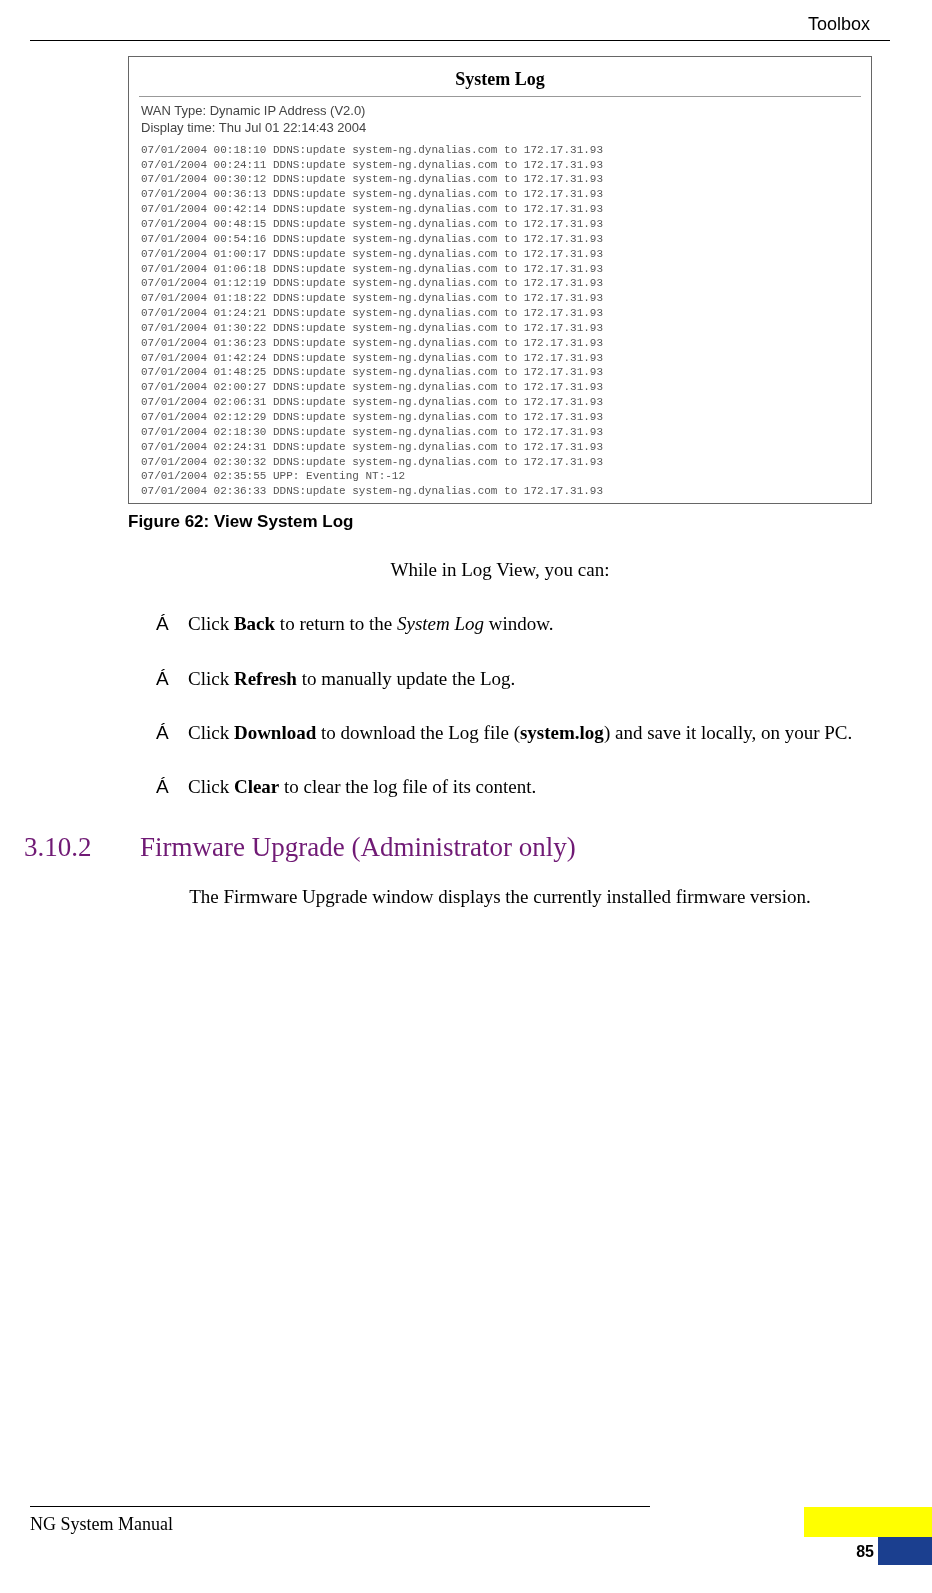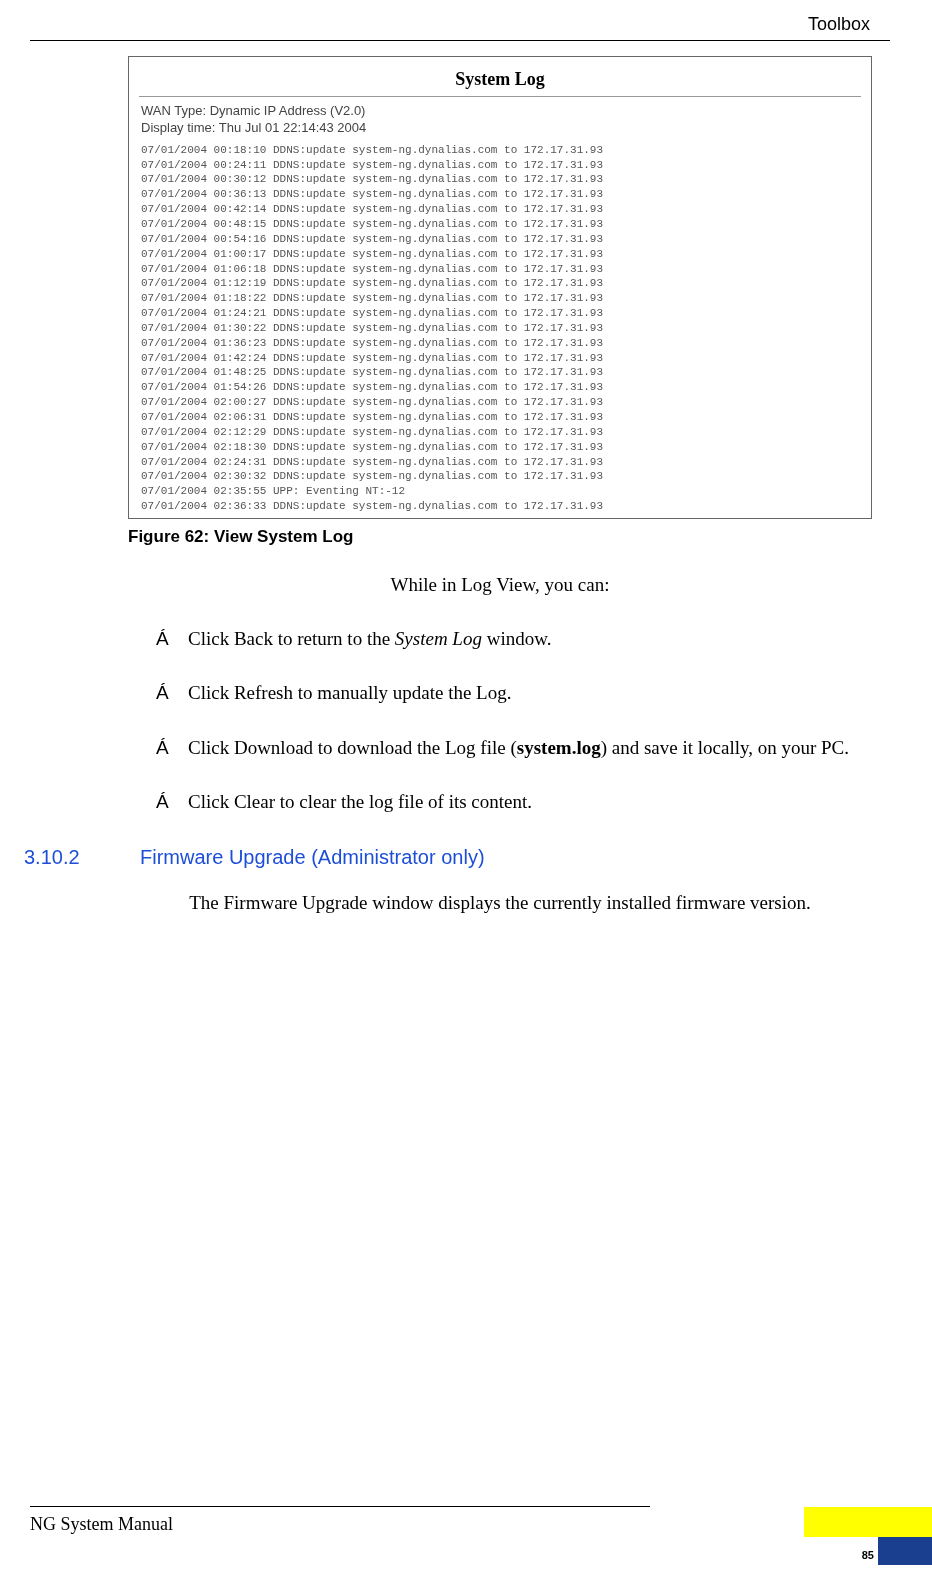--- a/index.html
+++ b/index.html
@@ -91,27 +91,27 @@
     display: flex;
   }
   .bullet-mark {
     width: 32px;
     flex: 0 0 32px;
     font-family: Arial, Helvetica, sans-serif;
   }
   .bullet-text {
     flex: 1;
   }
-  .b { font-weight: normal; }
+  .b { font-weight: bold; }
   .i { font-style: italic; }
   .bi { font-weight: bold; }
   .section-heading {
-    color: #1d4ed8;
-    font-family: Liberation Sans, sans-serif;
-    font-size: 20px;
+    color: #701a75;
+    font-family: Liberation Serif, serif;
+    font-size: 27px;
     margin: 8px 0 18px 0;
     display: flex;
   }
   .sec-num {
     position: absolute;
     left: -104px;
     white-space: nowrap;
   }
   .sec-title {
     margin-left: 12px;
@@ -130,21 +130,21 @@
     bottom: 58px;
     font-family: Liberation Serif, serif;
     font-size: 18px;
   }
   .pagenum {
     position: absolute;
     right: 58px;
     bottom: 32px;
     font-family: Arial, Helvetica, sans-serif;
     font-weight: bold;
-    font-size: 11px;
+    font-size: 16px;
     margin-top: 12px;
   }
   .corner-accent {
     position: absolute;
     right: 0;
     bottom: 28px;
     width: 128px;
     height: 58px;
   }
   .corner-accent .yellow {
@@ -187,21 +187,20 @@
           <div>07/01/2004 00:54:16 DDNS:update system-ng.dynalias.com to 172.17.31.93</div>
           <div>07/01/2004 01:00:17 DDNS:update system-ng.dynalias.com to 172.17.31.93</div>
           <div>07/01/2004 01:06:18 DDNS:update system-ng.dynalias.com to 172.17.31.93</div>
           <div>07/01/2004 01:12:19 DDNS:update system-ng.dynalias.com to 172.17.31.93</div>
           <div>07/01/2004 01:18:22 DDNS:update system-ng.dynalias.com to 172.17.31.93</div>
           <div>07/01/2004 01:24:21 DDNS:update system-ng.dynalias.com to 172.17.31.93</div>
           <div>07/01/2004 01:30:22 DDNS:update system-ng.dynalias.com to 172.17.31.93</div>
           <div>07/01/2004 01:36:23 DDNS:update system-ng.dynalias.com to 172.17.31.93</div>
           <div>07/01/2004 01:42:24 DDNS:update system-ng.dynalias.com to 172.17.31.93</div>
           <div>07/01/2004 01:48:25 DDNS:update system-ng.dynalias.com to 172.17.31.93</div>
-          <div>07/01/2004 01:54:26 DDNS:update system-ng.dynalias.com to 172.17.31.93</div>
           <div>07/01/2004 02:00:27 DDNS:update system-ng.dynalias.com to 172.17.31.93</div>
           <div>07/01/2004 02:06:31 DDNS:update system-ng.dynalias.com to 172.17.31.93</div>
           <div>07/01/2004 02:12:29 DDNS:update system-ng.dynalias.com to 172.17.31.93</div>
           <div>07/01/2004 02:18:30 DDNS:update system-ng.dynalias.com to 172.17.31.93</div>
           <div>07/01/2004 02:24:31 DDNS:update system-ng.dynalias.com to 172.17.31.93</div>
           <div>07/01/2004 02:30:32 DDNS:update system-ng.dynalias.com to 172.17.31.93</div>
           <div>07/01/2004 02:35:55 UPP: Eventing NT:-12</div>
           <div>07/01/2004 02:36:33 DDNS:update system-ng.dynalias.com to 172.17.31.93</div>
         </div>
     </div>

